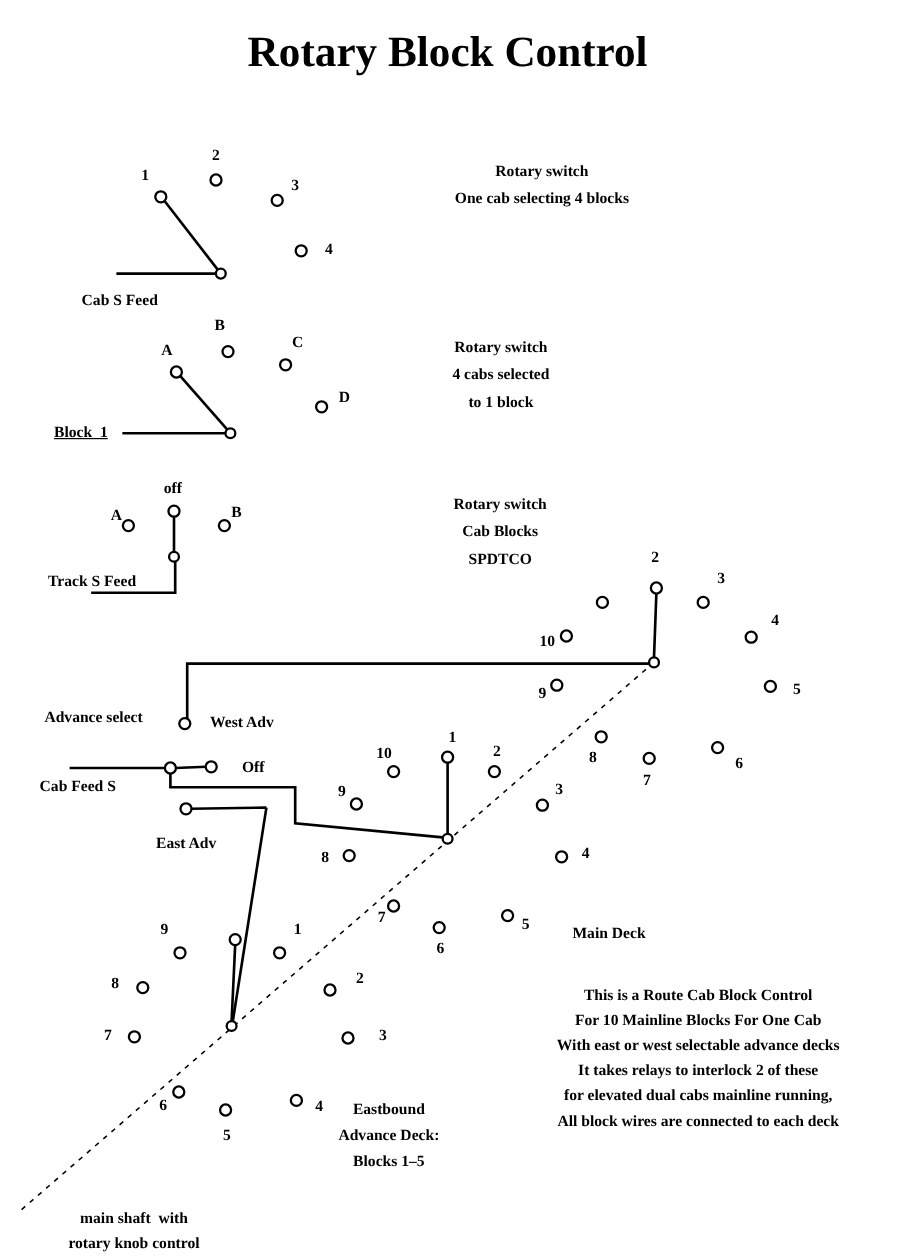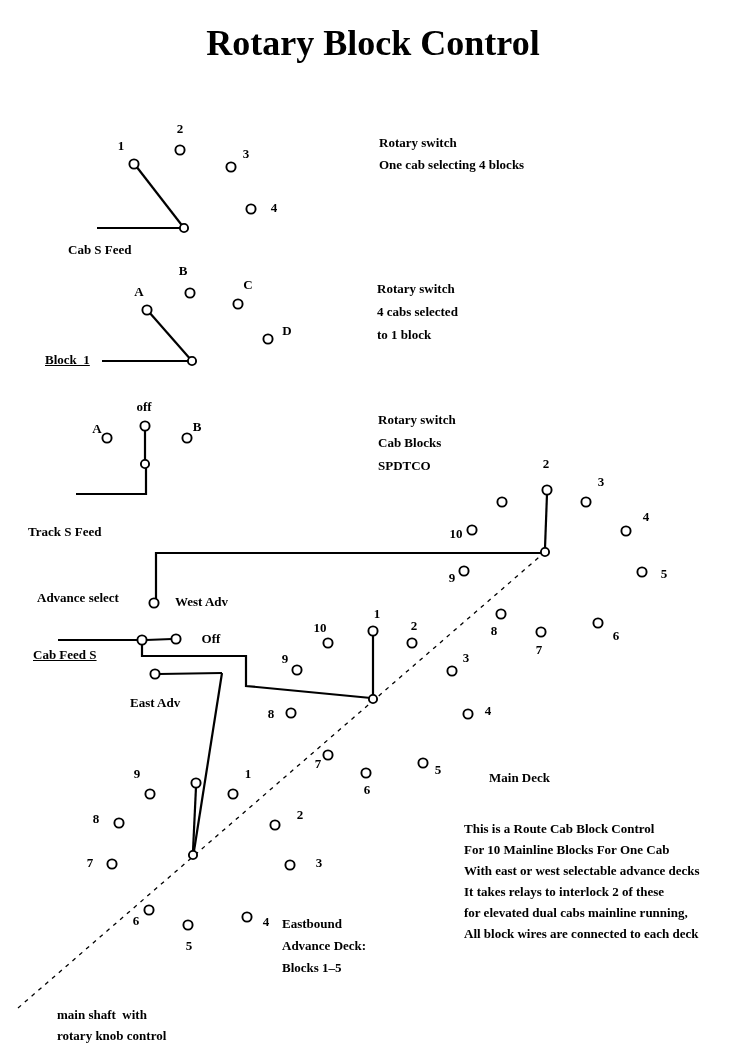--- a/index.html
+++ b/index.html
@@ -1,17 +1,17 @@
 <!DOCTYPE html>
 <html><head>
 <meta charset="utf-8">
 <style>
   html,body{margin:0;padding:0;background:#ffffff;}
   #page{position:relative;width:751px;height:1048px;background:#ffffff;overflow:hidden;
-        font-family:"Liberation Serif", serif;color:#000;}
+        font-family:"Liberation Serif", serif;color:#000;text-align:center;}
   #title{position:absolute;left:373px;top:22px;transform:translateX(-50%);
          font-size:36px;font-weight:bold;white-space:pre;}
   .lbl{position:absolute;transform:translate(-50%,-50%);font-size:13px;font-weight:bold;white-space:pre;}
   .blk{position:absolute;font-size:13px;font-weight:bold;white-space:pre;}
   .blk div{display:block;}
   svg{position:absolute;left:0;top:0;}
 </style>
 </head>
 <body>
 
@@ -94,21 +94,21 @@
     <div class="blk" style="left: 379px; top: 132px;"><div style="height: 22px; line-height: 22px;">Rotary switch</div><div style="height: 22px; line-height: 22px;">One cab selecting 4 blocks</div></div>
     <div class="lbl" style="left: 139px; top: 292px;">A</div>
     <div class="lbl" style="left: 183px; top: 271px;">B</div>
     <div class="lbl" style="left: 248px; top: 285px;">C</div>
     <div class="lbl" style="left: 287px; top: 331px;">D</div>
     <div class="blk" style="left: 45px; top: 349px; text-decoration: underline;"><div style="height: 22px; line-height: 22px;">Block  1</div></div>
     <div class="blk" style="left: 377px; top: 277px;"><div style="height: 23px; line-height: 23px;">Rotary switch</div><div style="height: 23px; line-height: 23px;">4 cabs selected</div><div style="height: 23px; line-height: 23px;">to 1 block</div></div>
     <div class="lbl" style="left: 144px; top: 407px;">off</div>
     <div class="lbl" style="left: 97px; top: 429px;">A</div>
     <div class="lbl" style="left: 197px; top: 427px;">B</div>
-    <div class="blk" style="left: 28px; top: 473px; margin-top: 48px;"><div style="height: 22px; line-height: 22px;">Track S Feed</div></div>
+    <div class="blk" style="left: 40px; top: 473px;"><div style="height: 22px; line-height: 22px;">Track S Feed</div></div>
     <div class="blk" style="left: 378px; top: 408px;"><div style="height: 23px; line-height: 23px;">Rotary switch</div><div style="height: 23px; line-height: 23px;">Cab Blocks</div><div style="height: 23px; line-height: 23px;">SPDTCO</div></div>
     <div class="lbl" style="left: 546px; top: 464px;">2</div>
     <div class="lbl" style="left: 601px; top: 482px;">3</div>
     <div class="lbl" style="left: 646px; top: 517px;">4</div>
     <div class="lbl" style="left: 664px; top: 574px;">5</div>
     <div class="lbl" style="left: 616px; top: 636px;">6</div>
     <div class="lbl" style="left: 539px; top: 650px;">7</div>
     <div class="lbl" style="left: 494px; top: 631px;">8</div>
     <div class="lbl" style="left: 452px; top: 578px;">9</div>
     <div class="lbl" style="left: 456px; top: 534px;">10</div>
@@ -118,22 +118,22 @@
     <div class="lbl" style="left: 377px; top: 614px;">1</div>
     <div class="lbl" style="left: 414px; top: 626px;">2</div>
     <div class="lbl" style="left: 466px; top: 658px;">3</div>
     <div class="lbl" style="left: 488px; top: 711px;">4</div>
     <div class="lbl" style="left: 438px; top: 770px;">5</div>
     <div class="lbl" style="left: 367px; top: 790px;">6</div>
     <div class="lbl" style="left: 318px; top: 764px;">7</div>
     <div class="lbl" style="left: 271px; top: 714px;">8</div>
     <div class="lbl" style="left: 285px; top: 659px;">9</div>
     <div class="lbl" style="left: 320px; top: 628px;">10</div>
-    <div class="blk" style="left: 33px; top: 644px; text-decoration: underline;"><div style="height: 22px; line-height: 22px;">Cab Feed S</div></div>
-    <div class="blk" style="left: 489px; top: 767px;"><div style="height: 22px; line-height: 22px;">Main Deck</div></div>
+    <div class="blk" style="left: 33px; top: 644px;"><div style="height: 22px; line-height: 22px;">Cab Feed S</div></div>
+    <div class="blk" style="left: 477px; top: 767px;"><div style="height: 22px; line-height: 22px;">Main Deck</div></div>
     <div class="lbl" style="left: 248px; top: 774px;">1</div>
     <div class="lbl" style="left: 300px; top: 815px;">2</div>
     <div class="lbl" style="left: 319px; top: 863px;">3</div>
     <div class="lbl" style="left: 266px; top: 922px;">4</div>
     <div class="lbl" style="left: 189px; top: 946px;">5</div>
     <div class="lbl" style="left: 136px; top: 921px;">6</div>
     <div class="lbl" style="left: 90px; top: 863px;">7</div>
     <div class="lbl" style="left: 96px; top: 819px;">8</div>
     <div class="lbl" style="left: 137px; top: 774px;">9</div>
     <div class="blk" style="left: 130px; top: 692px;"><div style="height: 22px; line-height: 22px;">East Adv</div></div>

